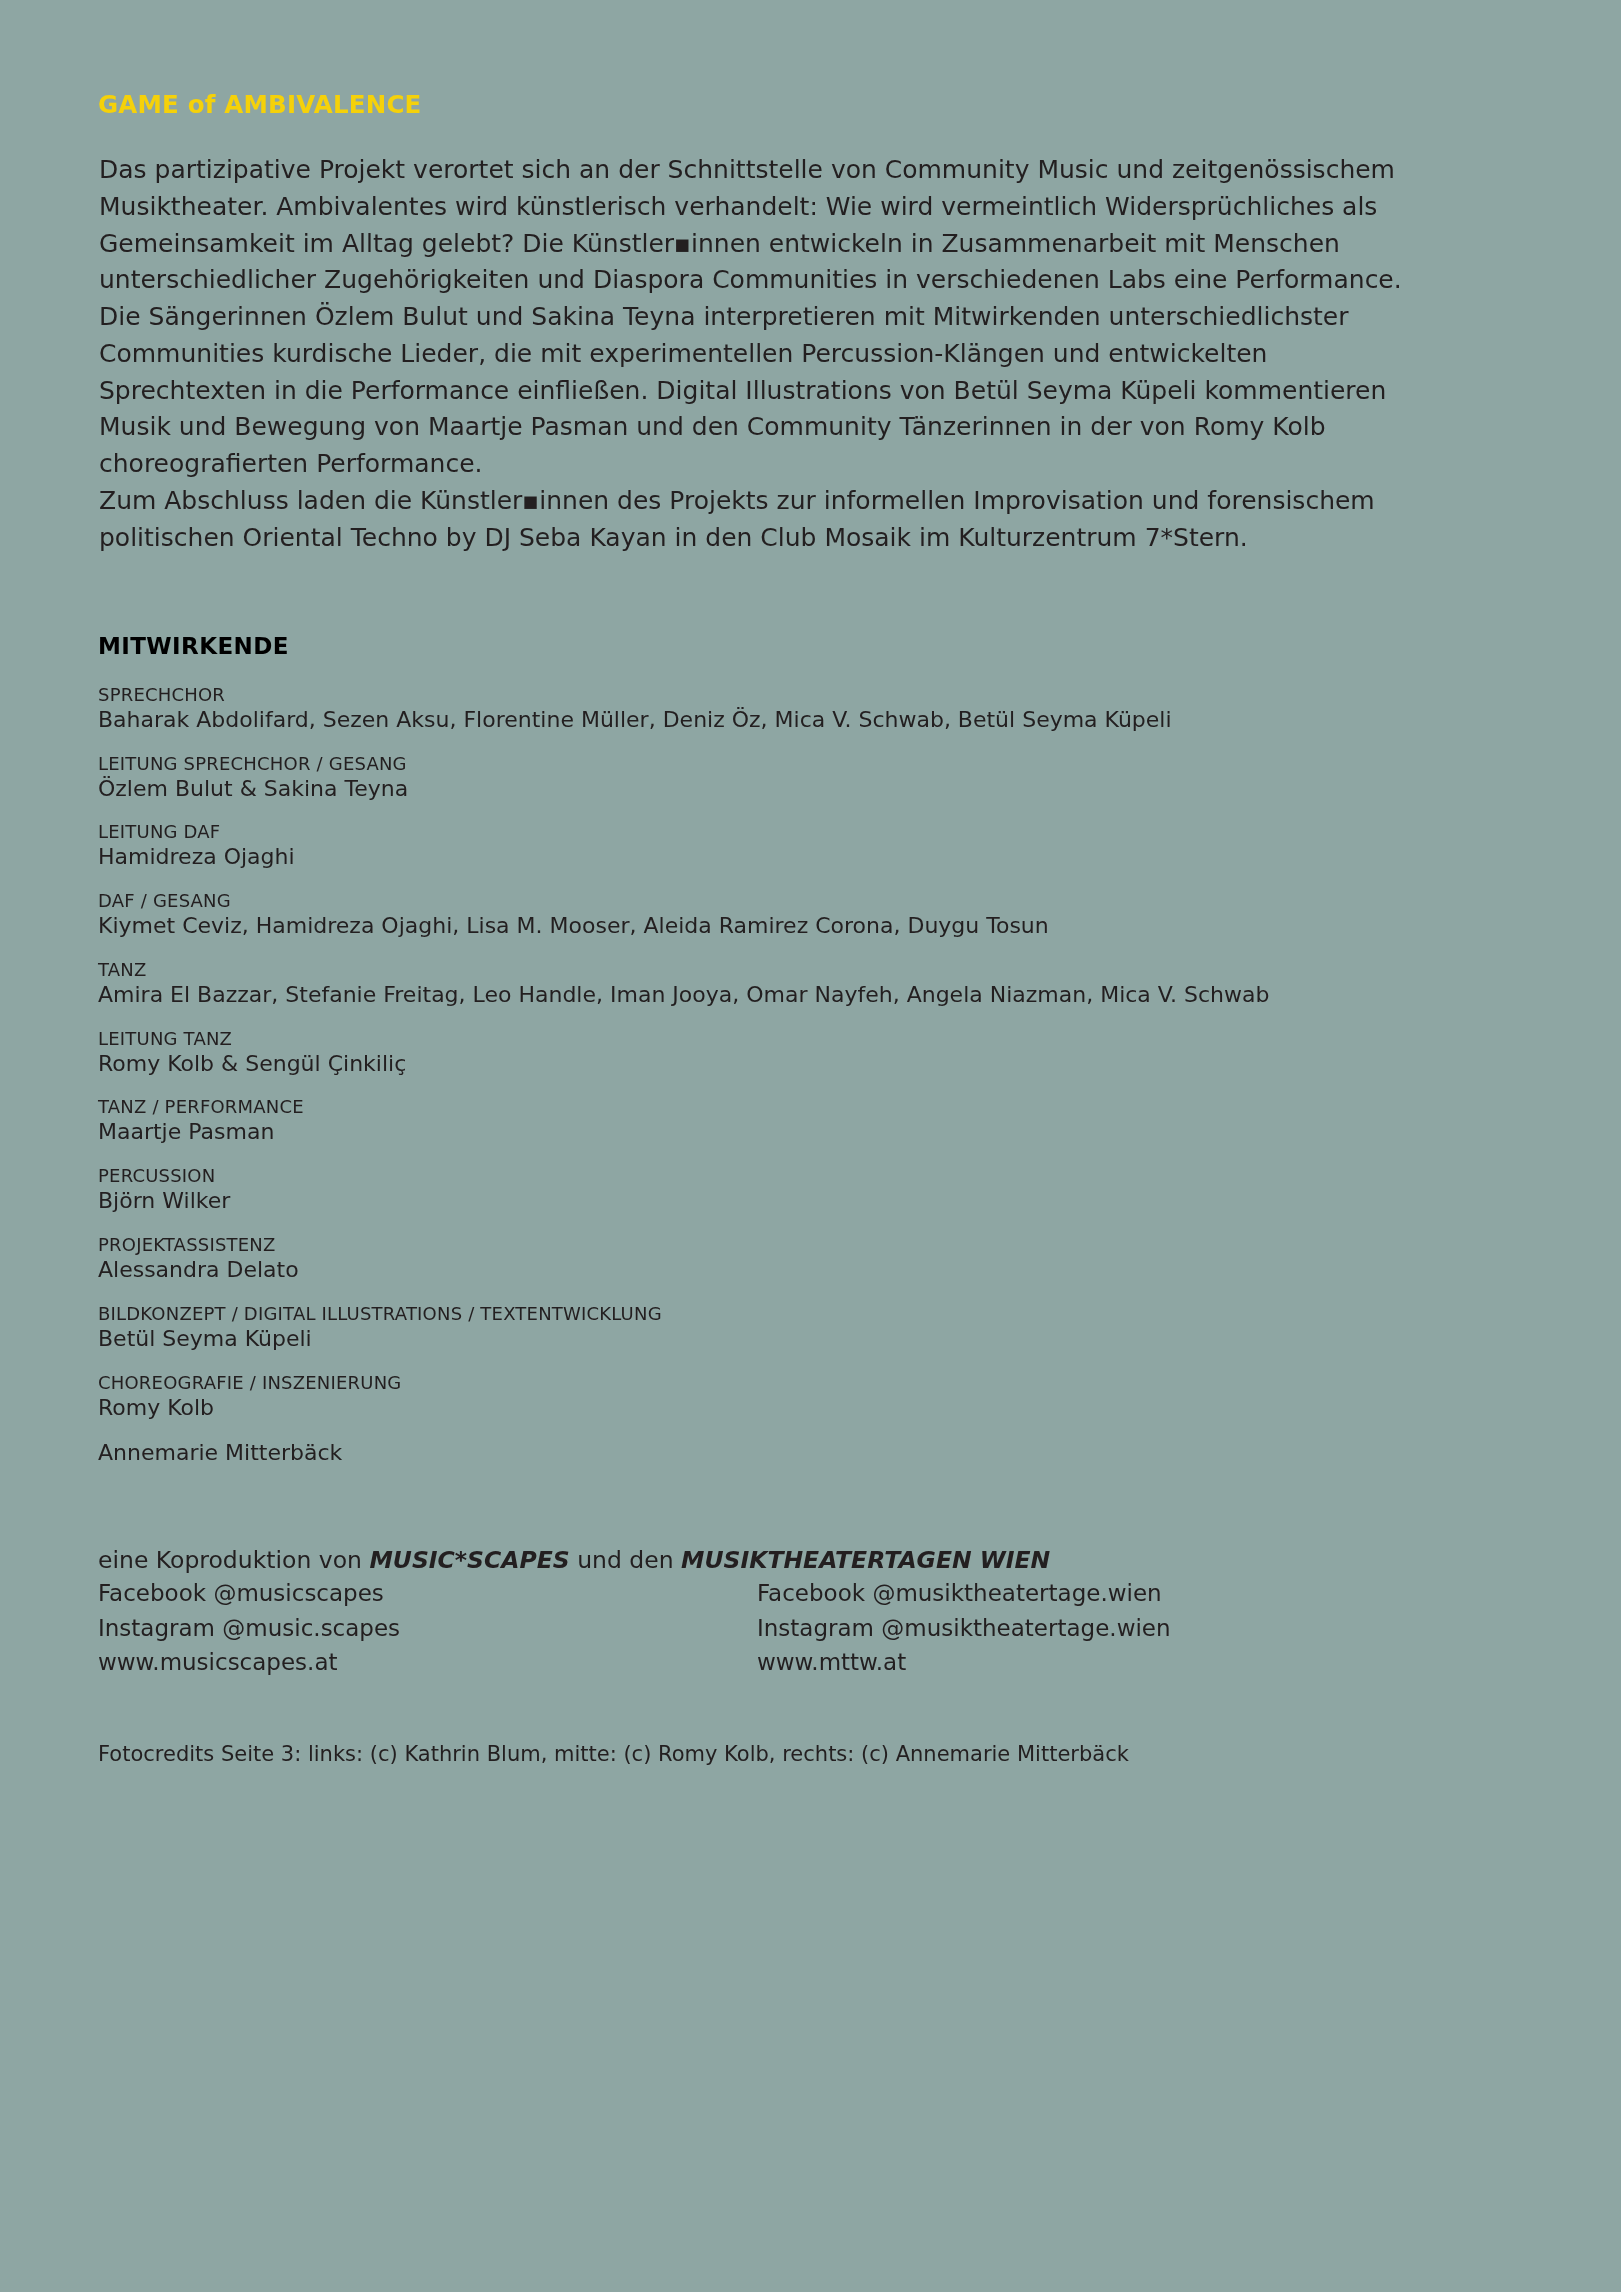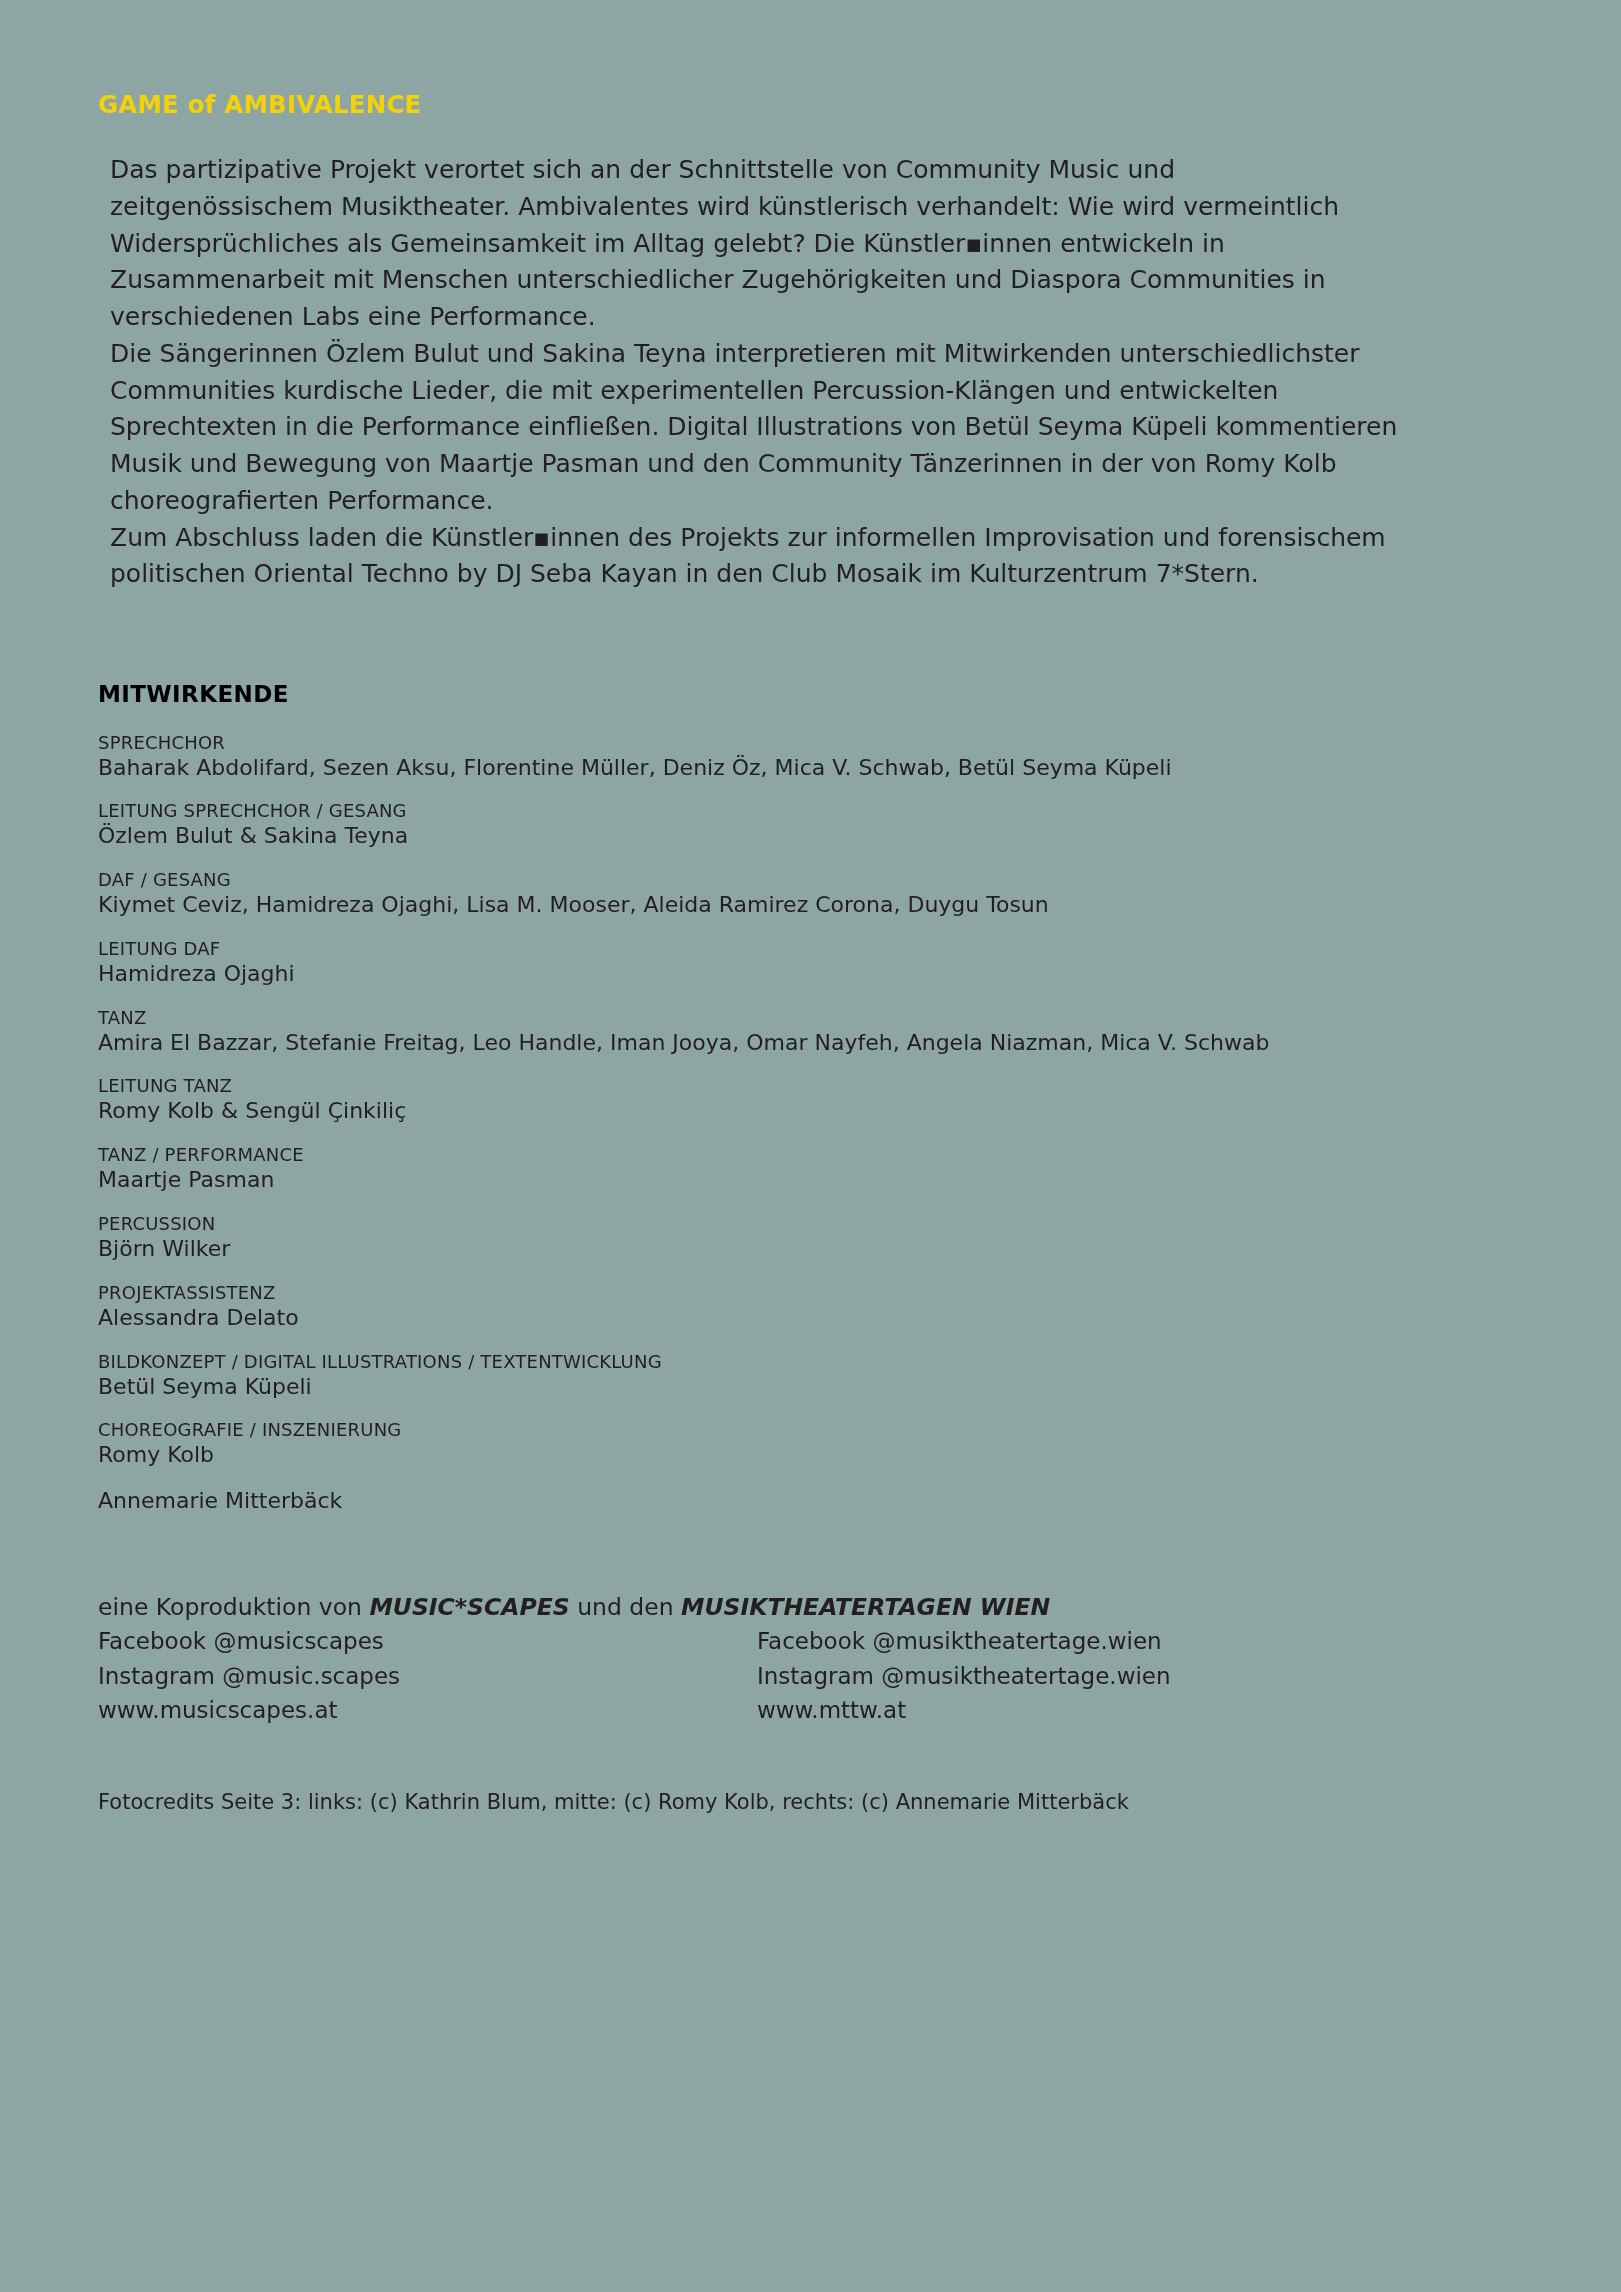--- a/index.html
+++ b/index.html
@@ -25,21 +25,21 @@
     color: #f5d10a;
     font-weight: bold;
     font-size: 24.5px;
     letter-spacing: 0.2px;
     margin: 0 0 33px 0;
   }
   .intro {
     font-size: 25px;
     line-height: 1.47;
     max-width: 1441px;
-    margin: 12px;
+    margin: 1px;
   }
   .intro p {
     margin: 0;
   }
   .intro p + p {
     margin-top: 0px;
   }
   .spacer-block { height: 76px; }
 
   .credits-heading {
@@ -109,26 +109,26 @@
   <div class="credits-list">
     <div class="credit-block">
       <div class="credit-role">SPRECHCHOR</div>
       <div class="credit-names">Baharak Abdolifard, Sezen Aksu, Florentine Müller, Deniz Öz, Mica V. Schwab, Betül Seyma Küpeli</div>
     </div>
     <div class="credit-block">
       <div class="credit-role">LEITUNG SPRECHCHOR / GESANG</div>
       <div class="credit-names">Özlem Bulut &amp; Sakina Teyna</div>
     </div>
     <div class="credit-block">
+      <div class="credit-role">LEITUNG DAF</div>
+      <div class="credit-names">Hamidreza Ojaghi</div>
+    </div>
+    <div class="credit-block">
       <div class="credit-role">DAF / GESANG</div>
       <div class="credit-names">Kiymet Ceviz, Hamidreza Ojaghi, Lisa M. Mooser, Aleida Ramirez Corona, Duygu Tosun</div>
-    </div>
-    <div class="credit-block">
-      <div class="credit-role">LEITUNG DAF</div>
-      <div class="credit-names">Hamidreza Ojaghi</div>
     </div>
     <div class="credit-block">
       <div class="credit-role">TANZ</div>
       <div class="credit-names">Amira El Bazzar, Stefanie Freitag, Leo Handle, Iman Jooya, Omar Nayfeh, Angela Niazman, Mica V. Schwab</div>
     </div>
     <div class="credit-block">
       <div class="credit-role">LEITUNG TANZ</div>
       <div class="credit-names">Romy Kolb &amp; Sengül Çinkiliç</div>
     </div>
     <div class="credit-block">

